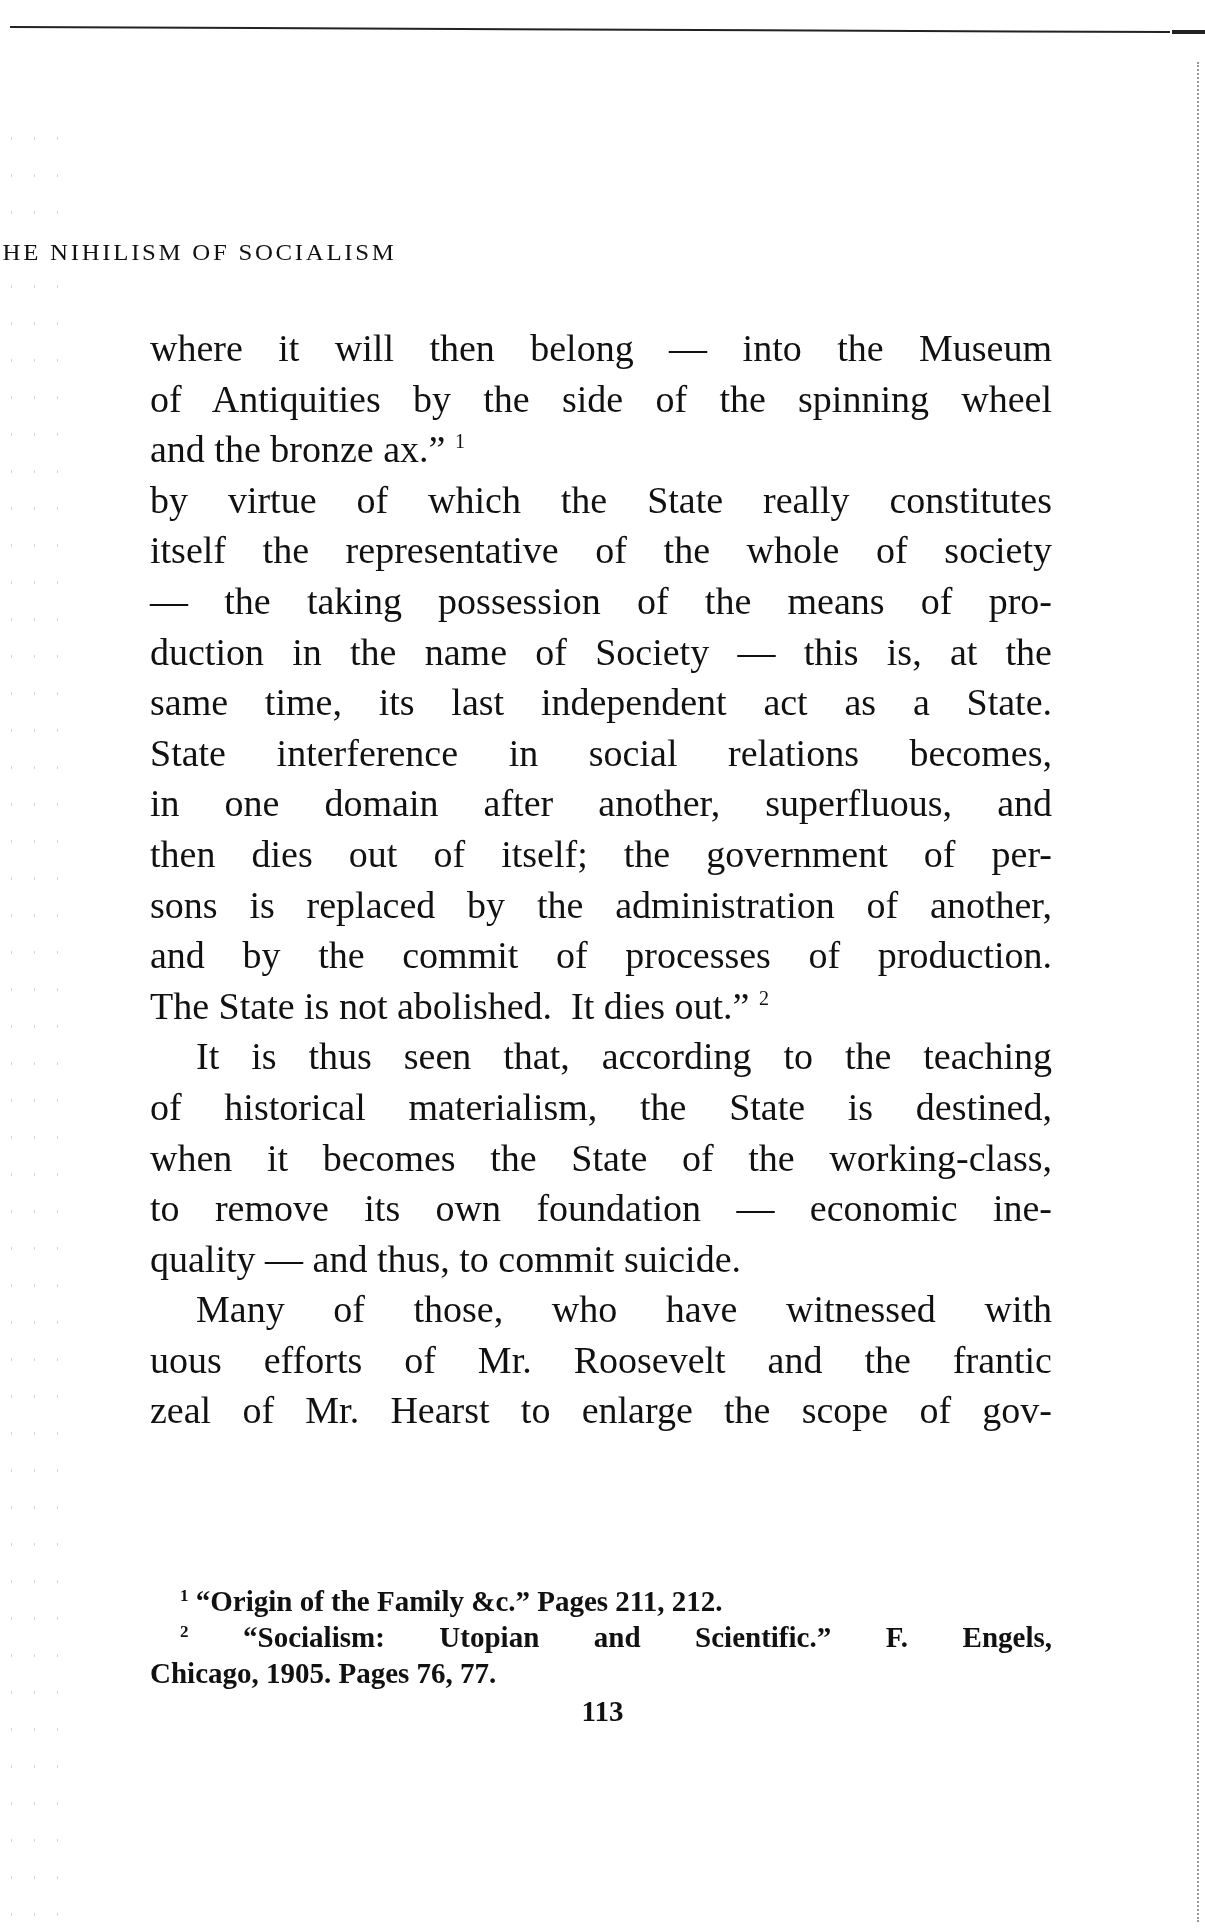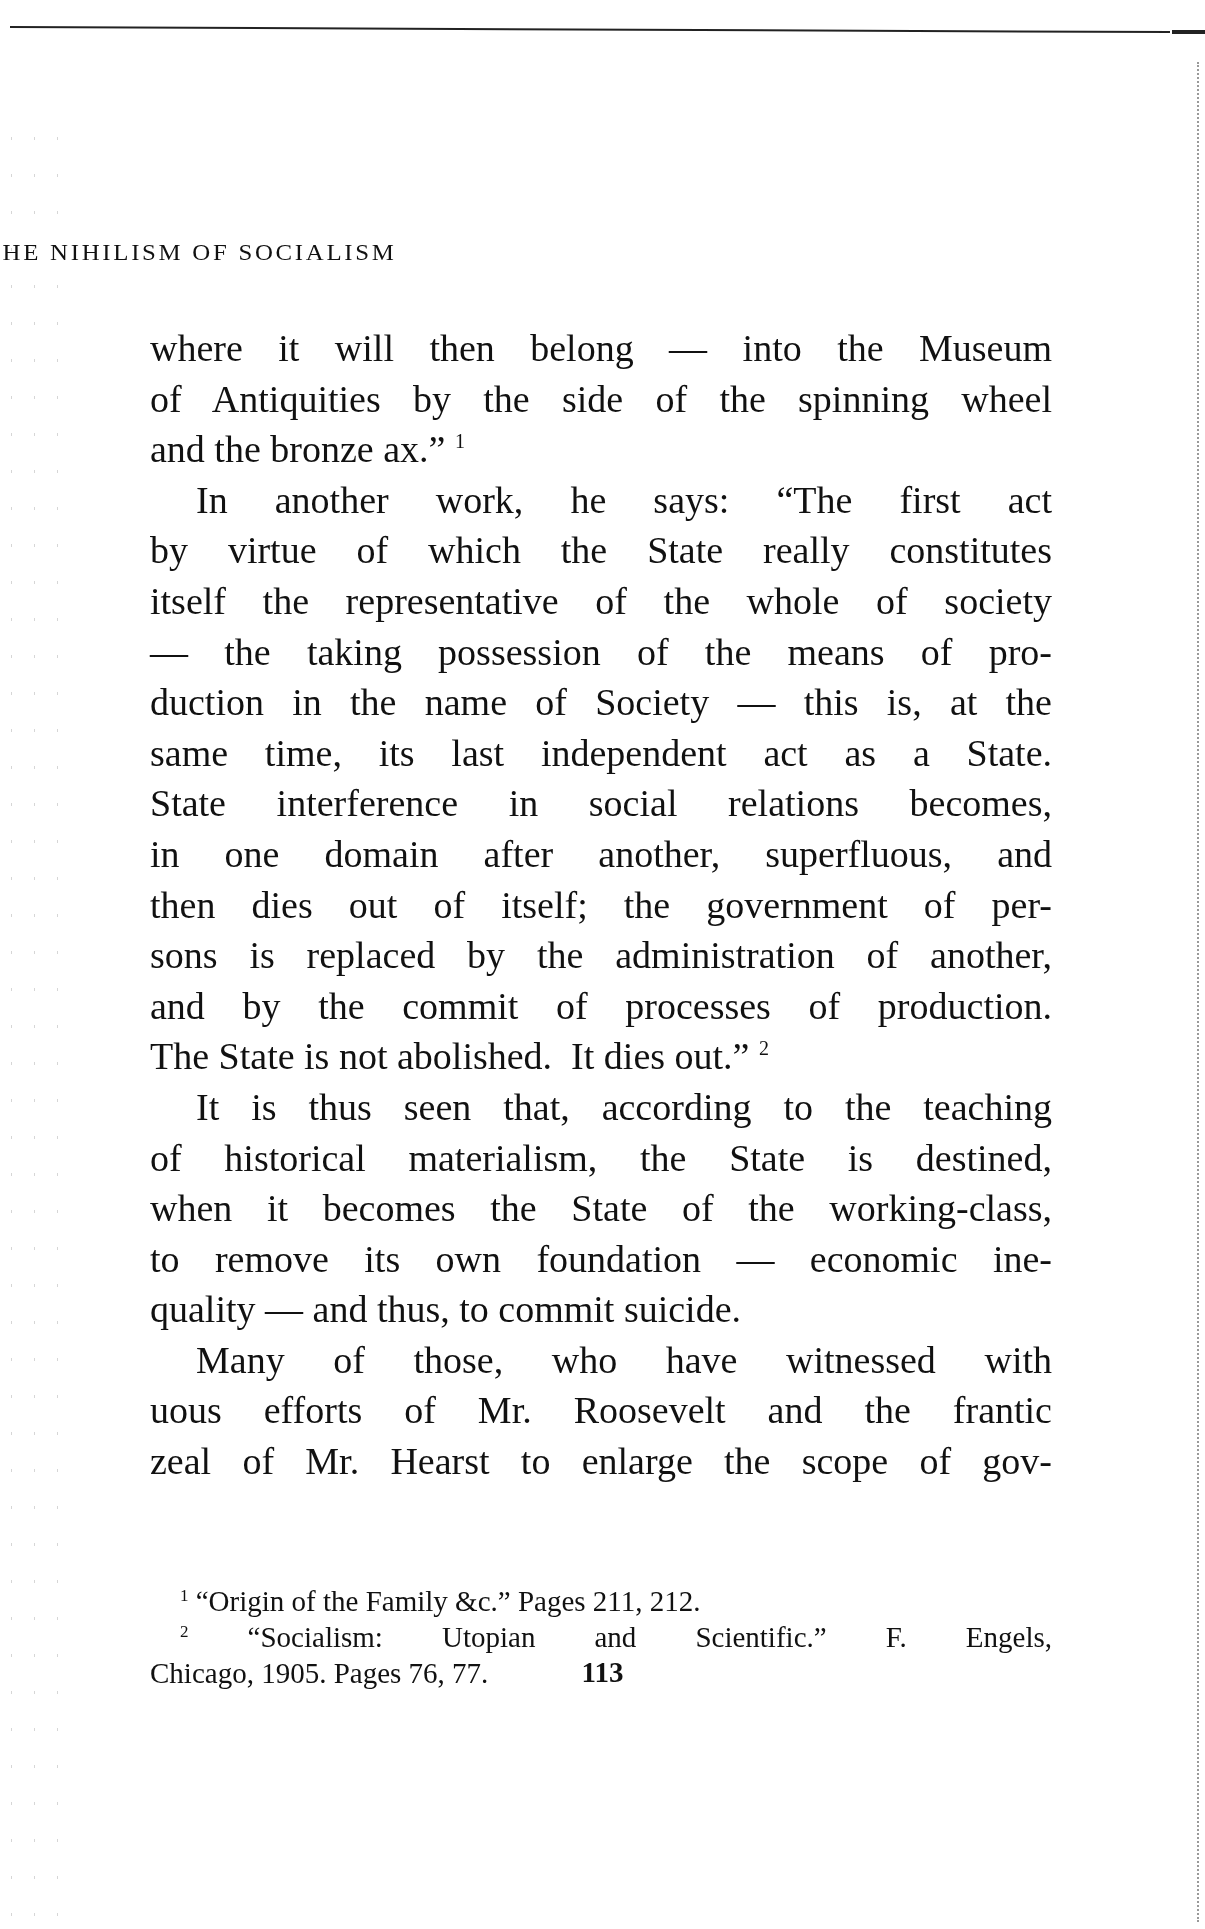--- a/index.html
+++ b/index.html
@@ -13,41 +13,40 @@
   .running-head { position: absolute; left: 0; width: 1205px; top: 240px; 
      font-size: 23px; letter-spacing: 2.5px; font-variant: small-caps; }
   .running-head span { display: inline-block; transform: scaleX(1.08); }
   .body-text { position: absolute; left: 150px; width: 902px; top: 323px; font-size: 38px; line-height: 50.6px; }
   .line { display: block; text-align: justify; text-align-last: justify; white-space: nowrap; height: 50.6px; }
   .line.last { text-align-last: left; }
   .indent { padding-left: 46px; }
   sup { font-size: 20px; vertical-align: 14px; line-height: 0; }
   .it { }
   .footnotes { position: absolute; left: 150px; width: 902px; top: 1583px; font-size: 29px; line-height: 36px; }
-  .fn { display: block; white-space: nowrap; text-align: justify; text-align-last: justify; }
+  .fn { display: block; white-space: nowrap; text-align: justify; text-align-last: justify; font-weight: bold; }
   .fn.last { text-align-last: left; }
   .fn .mark { font-size: 17px; vertical-align: 10px; line-height: 0; }
   .fn-indent { padding-left: 30px; }
-  .page-number { position: absolute; left: 0; width: 1205px; top: 1656px; text-align: center; font-size: 29px; font-weight: bold; }
+  .page-number { position: absolute; left: 0; width: 1205px; top: 1695px; text-align: center; font-size: 29px; font-weight: bold; }
 </style>
 </head>
 <body>
 
 <div class="top-rule"></div>
 <div class="top-rule-end"></div>
 <div class="right-edge"></div>
 <div class="left-speckle"></div>
 
 <div class="running-head"><span>THE NIHILISM OF SOCIALISM</span></div>
 
 <div class="body-text">
   <span class="line"><span>where it will then belong — into the Museum</span></span>
   <span class="line"><span>of Antiquities by the side of the spinning wheel</span></span>
   <span class="line last"><span>and the bronze ax.”</span> <sup>1</sup></span>
-  <span class="line indent"><span>In another work, he says: “The first act</span></span>
   <span class="line"><span>by virtue of which the State really constitutes</span></span>
   <span class="line"><span>itself the representative of the whole of society</span></span>
   <span class="line"><span>— the taking possession of the means of pro-</span></span>
   <span class="line"><span>duction in the name of Society — this is, at the</span></span>
   <span class="line"><span>same time, its last independent act as a State.</span></span>
   <span class="line"><span>State interference in social relations becomes,</span></span>
   <span class="line"><span>in one domain after another, superfluous, and</span></span>
   <span class="line"><span>then dies out of itself; the government of per-</span></span>
   <span class="line"><span>sons is replaced by the administration of another,</span></span>
   <span class="line"><span>and by the commit of processes of production.</span></span>

